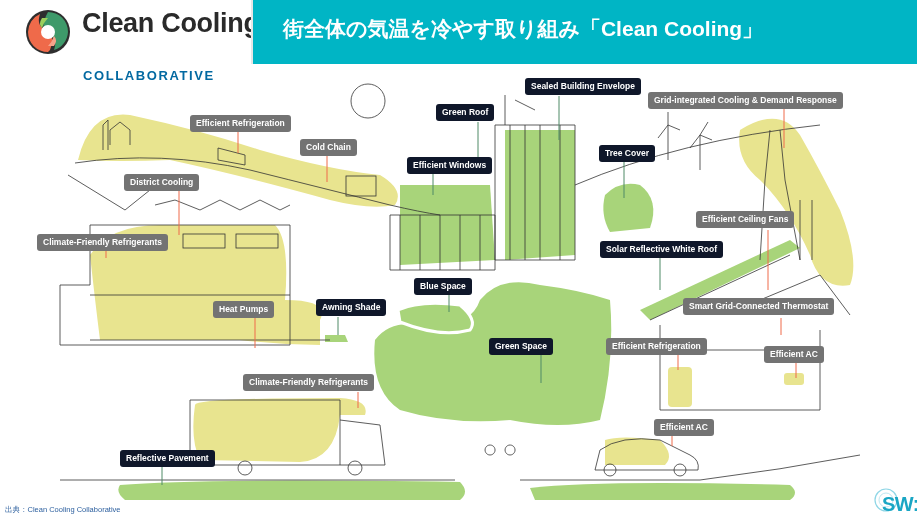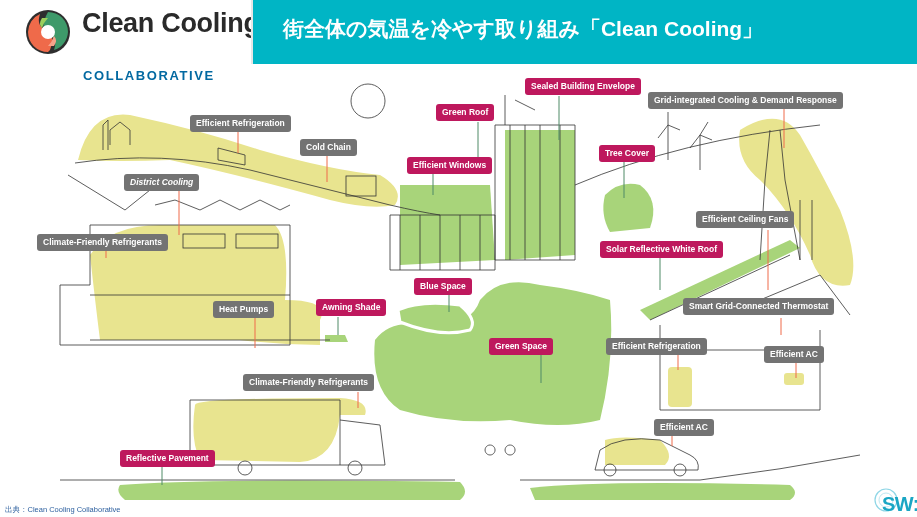--- a/index.html
+++ b/index.html
@@ -6,21 +6,21 @@
   body{width:917px;height:517px;position:relative;overflow:hidden;background:#fff;font-family:"Liberation Sans",sans-serif;}
   .logo{position:absolute;left:20px;top:4px;width:240px;height:56px;}
   .logo-mark{position:absolute;left:4px;top:4px;width:48px;height:48px;}
   .logo-name{position:absolute;left:62px;top:4px;font-size:27px;font-weight:bold;color:#2a2a2a;letter-spacing:-0.3px;}
   .logo-sub{position:absolute;left:63px;top:36px;font-size:13px;font-weight:bold;color:#0369a1;letter-spacing:1.6px;margin-top:28px;}
   .title-bar{position:absolute;left:251px;top:0;width:666px;height:64px;background:#00b5c5;border-left:2px solid #e6e6e6;}
   .title-text{position:absolute;left:30px;top:15px;font-size:21px;font-weight:bold;color:#fff;white-space:nowrap;}
   .scene{position:absolute;left:0;top:64px;width:917px;height:453px;}
   .lbl{position:absolute;color:#fff;font-size:8.5px;font-weight:bold;padding:3px 6px;border-radius:3px;white-space:nowrap;line-height:11px;}
   .orange{background:#737373;}
-  .green{background:#be185d;}
+  .green{background:#0f172a;}
   .source{position:absolute;left:5px;top:505px;font-size:7.5px;color:#2c5f9e;}
   .switch{position:absolute;left:858px;top:486px;width:56px;height:28px;}
   .switch-text{position:absolute;left:2px;top:7px;font-size:20px;font-weight:bold;color:#1aa6c4;letter-spacing:-0.5px;margin-left:22px;}
 </style>
 </head>
 <body>
 
 <div class="logo">
   <svg class="logo-mark" viewBox="0 0 48 48">
     <circle cx="24" cy="24" r="22" fill="#2e2e2e"></circle>
@@ -105,21 +105,21 @@
     <path d="M678 353 L678 370" stroke="#ef6a4a"></path>
     <path d="M796 362 L796 378" stroke="#ef6a4a"></path>
     <path d="M672 435 L672 446" stroke="#ef6a4a"></path>
     <path d="M449 293 L449 312" stroke="#4f8a67"></path>
     <path d="M541 353 L541 383" stroke="#4f8a67"></path>
   </g>
 </svg>
 
 <div class="lbl orange" style="left:190px;top:115px;">Efficient Refrigeration</div>
 <div class="lbl orange" style="left:300px;top:139px;">Cold Chain</div>
-<div class="lbl orange" style="left:124px;top:174px;font-style:italic;">District Cooling</div>
+<div class="lbl orange" style="left:124px;top:174px;">District Cooling</div>
 <div class="lbl orange" style="left:37px;top:234px;">Climate-Friendly Refrigerants</div>
 <div class="lbl orange" style="left:213px;top:301px;">Heat Pumps</div>
 <div class="lbl green" style="left:316px;top:299px;">Awning Shade</div>
 <div class="lbl orange" style="left:243px;top:374px;">Climate-Friendly Refrigerants</div>
 <div class="lbl green" style="left:120px;top:450px;">Reflective Pavement</div>
 <div class="lbl green" style="left:436px;top:104px;">Green Roof</div>
 <div class="lbl green" style="left:383px;top:157px;margin-left:24px;">Efficient Windows</div>
 <div class="lbl green" style="left:525px;top:78px;">Sealed Building Envelope</div>
 <div class="lbl green" style="left:599px;top:145px;">Tree Cover</div>
 <div class="lbl orange" style="left:648px;top:92px;">Grid-integrated Cooling &amp; Demand Response</div>

